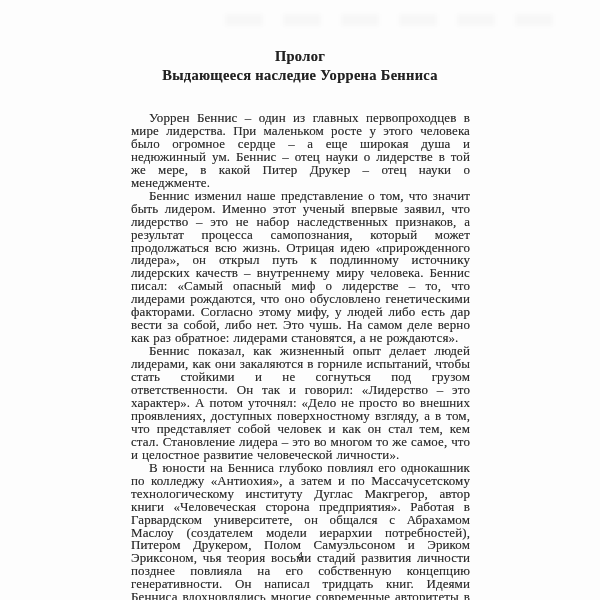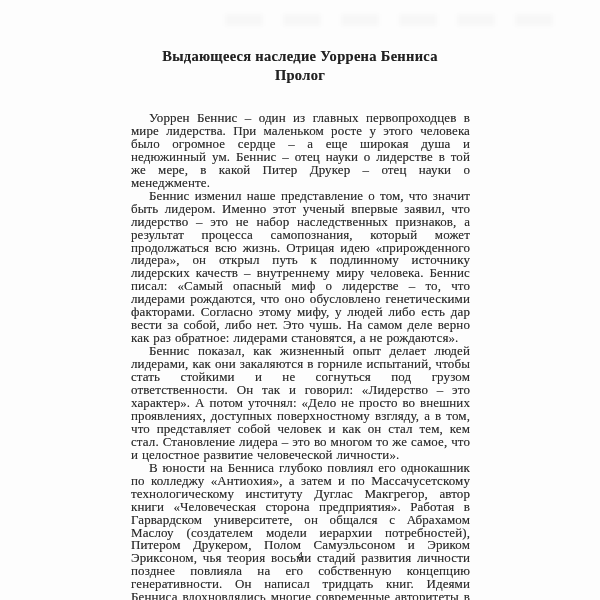--- a/index.html
+++ b/index.html
@@ -75,22 +75,22 @@
   }
 </style>
 </head>
 <body>
 
 <div class="page">
 
   <div class="scan-artifact"></div>
 
   <div class="chapter-title">
+    <div>Пролог</div>
     <div>Выдающееся наследие Уоррена Бенниса</div>
-    <div>Пролог</div>
   </div>
 
   <div class="body-text">
       <p>Уоррен Беннис – один из главных первопроходцев в мире лидерства. При маленьком росте у этого человека было огромное сердце – а еще широкая душа и недюжинный ум. Беннис – отец науки о лидерстве в той же мере, в какой Питер Друкер – отец науки о менеджменте.</p>
       <p>Беннис изменил наше представление о том, что значит быть лидером. Именно этот ученый впервые заявил, что лидерство – это не набор наследственных признаков, а результат процесса самопознания, который может продолжаться всю жизнь. Отрицая идею «прирожденного лидера», он открыл путь к подлинному источнику лидерских качеств – внутреннему миру человека. Беннис писал: «Самый опасный миф о лидерстве – то, что лидерами рождаются, что оно обусловлено генетическими факторами. Согласно этому мифу, у людей либо есть дар вести за собой, либо нет. Это чушь. На самом деле верно как раз обратное: лидерами становятся, а не рождаются».</p>
       <p>Беннис показал, как жизненный опыт делает людей лидерами, как они закаляются в горниле испытаний, чтобы стать стойкими и не согнуться под грузом ответственности. Он так и говорил: «Лидерство – это характер». А потом уточнял: «Дело не просто во внешних проявлениях, доступных поверхностному взгляду, а в том, что представляет собой человек и как он стал тем, кем стал. Становление лидера – это во многом то же самое, что и целостное развитие человеческой личности».</p>
       <p>В юности на Бенниса глубоко повлиял его однокашник по колледжу «Антиохия», а затем и по Массачусетскому технологическому институту Дуглас Макгрегор, автор книги «Человеческая сторона предприятия». Работая в Гарвардском университете, он общался с Абрахамом Маслоу (создателем модели иерархии потребностей), Питером Друкером, Полом Самуэльсоном и Эриком Эриксоном, чья теория восьми стадий развития личности позднее повлияла на его собственную концепцию генеративности. Он написал тридцать книг. Идеями Бенниса вдохновлялись многие современные авторитеты в области лидерства, в том числе Том Питерс,</p>
     </div>
 
   <div class="page-number">4</div>

